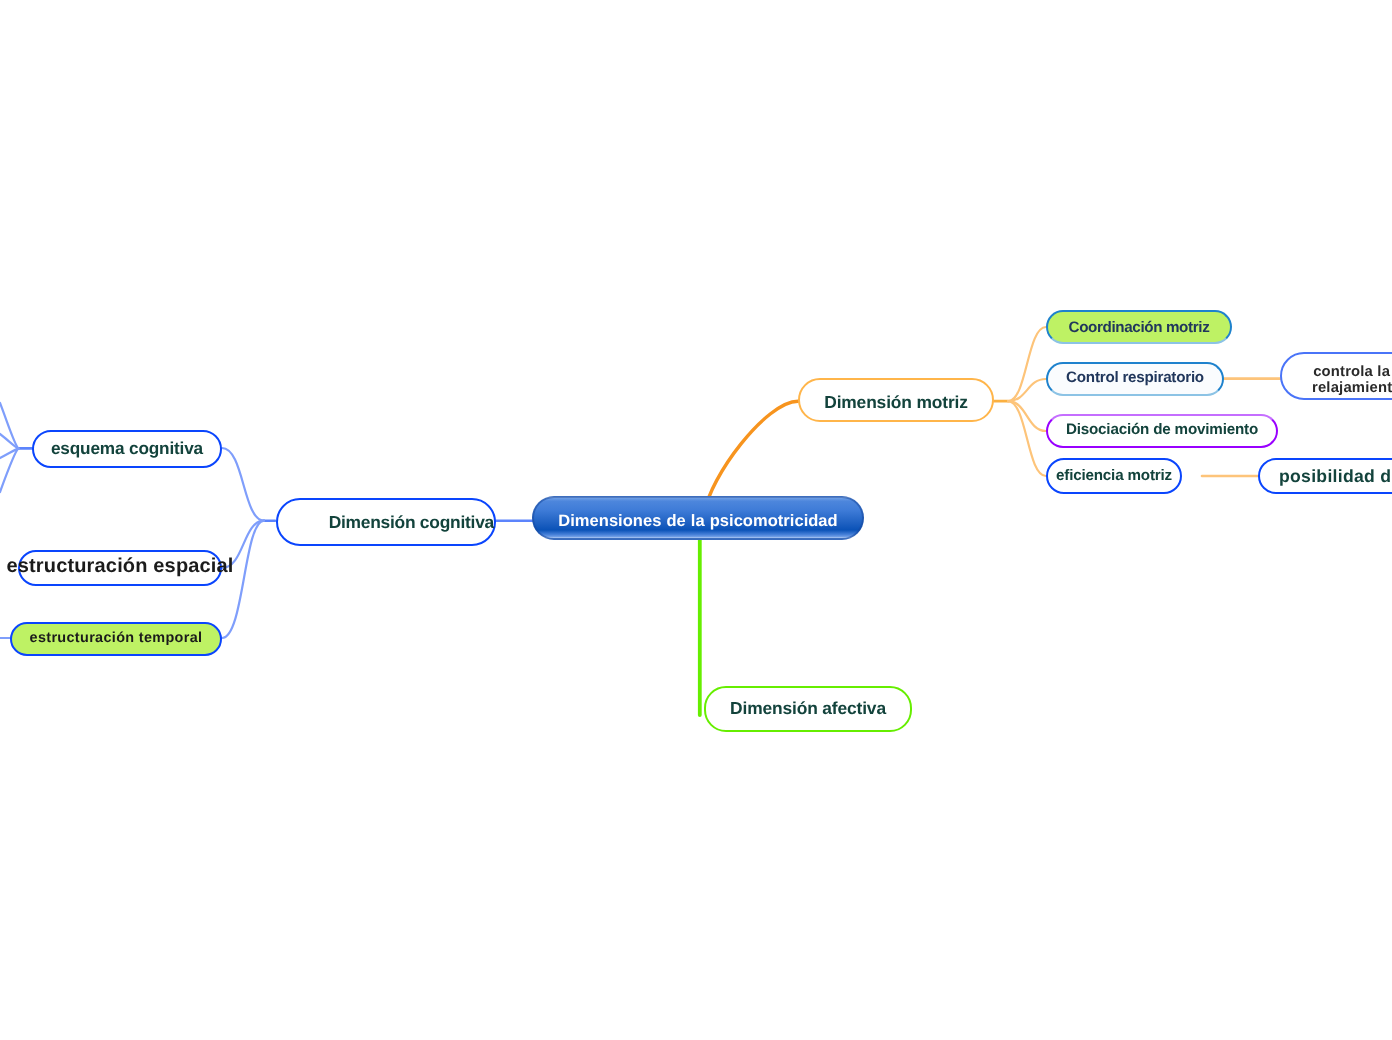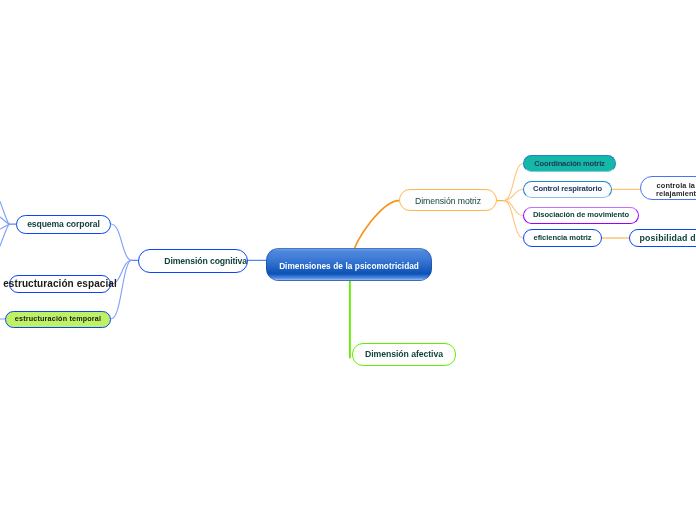--- a/index.html
+++ b/index.html
@@ -5,52 +5,52 @@
   html,body{margin:0;padding:0;}
   body{width:696px;height:520px;background:#ffffff;overflow:hidden;position:relative;
        font-family:"Liberation Sans",sans-serif;-webkit-font-smoothing:antialiased;}
   #map{position:absolute;left:0;top:0;width:696px;height:520px;}
   svg.edges{position:absolute;left:0;top:0;width:696px;height:520px;overflow:visible;}
   .node{position:absolute;-webkit-font-smoothing:antialiased;box-sizing:border-box;display:flex;align-items:center;
         justify-content:center;white-space:nowrap;text-align:center;}
   .node .lbl{display:block;line-height:1.15;}
 
   
-  .n-root{left:266px;top:248px;width:166px;height:33px;border-radius:12.5px;
+  .n-root{left:266px;top:248px;width:166px;height:22px;border-radius:12.5px;
       background:linear-gradient(to bottom,#6e9fe6 0%,#4d86dc 8%,#3f7cd8 30%,#1f61c2 62%,
                  #0a52b7 80%,#4a83da 92%,#7aa6e9 98%,#cfdef7 100%);
       border:1px solid rgba(23,72,158,.55);
       color:#ffffff;font-weight:bold;font-size:8.25px;
       letter-spacing:0.02px;word-spacing:0.2px;padding-top:3.5px;}
 
   
   .n-cog{left:138px;top:249px;width:110px;height:24px;border-radius:12px;background:#ffffff;
       border:1.7px solid #0a45fd;color:#13433c;font-weight:bold;font-size:8.7px;letter-spacing:-0.12px;justify-content:flex-end;}
   .n-mot{left:399px;top:189px;width:98px;height:22px;border-radius:11px;background:#ffffff;
-      border:1.7px solid #ffb54a;color:#13433c;font-weight:normal;font-size:8.7px;letter-spacing:-0.07px;
+      border:1.7px solid #ffb54a;color:#13433c;font-weight:bold;font-size:8.7px;letter-spacing:-0.07px;
       padding-top:2px;}
   .n-afe{left:352px;top:343px;width:104px;height:22.5px;border-radius:11px;background:#ffffff;
       border:1.7px solid #66ee00;color:#13433c;font-weight:bold;font-size:8.7px;letter-spacing:-0.07px;}
 
   
   .n-esq{left:16px;top:215px;width:95px;height:19px;border-radius:9.5px;background:#ffffff;
       border:1.7px solid #0a45fd;color:#13433c;font-weight:bold;font-size:8.6px;letter-spacing:-0.08px;}
   .n-esp{left:9px;top:275px;width:102px;height:18px;border-radius:9px;background:#ffffff;
       border:1.7px solid #0a45fd;color:#1b1b1b;font-weight:bold;font-size:10px;letter-spacing:0.08px;}
   .n-tem{left:5px;top:311px;width:106px;height:17px;border-radius:8.5px;background:#bef264;
       border:1.7px solid #0a45fd;color:#1b1b1b;font-weight:bold;font-size:7.2px;letter-spacing:0.18px;}
 
   
-  .n-coo{left:523px;top:155px;width:93px;height:17px;border-radius:8.5px;background:#14b8a6;
+  .n-coo{left:523px;top:155px;width:93px;height:17px;border-radius:8.5px;background:#bef264;
       border:1.5px solid #1e82cd;border-bottom-color:#8cc3e5;color:#21375c;font-weight:bold;font-size:7.6px;letter-spacing:-0.18px;padding-top:1px;}
   .n-res{left:523px;top:181px;width:89px;height:17px;border-radius:8.5px;background:#fafcfe;
       border:1.5px solid #1e82cd;border-bottom-color:#8cc3e5;color:#21375c;font-weight:bold;font-size:7.6px;letter-spacing:-0.12px;}
   .n-dis{left:523px;top:207px;width:116px;height:17px;border-radius:8.5px;background:#ffffff;
       border:1.5px solid #9900ff;border-top-color:#c56eff;color:#13433c;font-weight:bold;font-size:7.6px;letter-spacing:-0.09px;}
-  .n-efi{left:523px;top:229px;width:79px;height:18px;border-radius:9px;background:#ffffff;
+  .n-efi{left:523px;top:229px;width:68px;height:18px;border-radius:9px;background:#ffffff;
       border:1.5px solid #0a45fd;color:#13433c;font-weight:bold;font-size:7.6px;letter-spacing:-0.09px;}
 
   
   .n-ctr{left:640px;top:176.3px;width:124px;height:24.2px;border-radius:12.1px;background:#ffffff;
       border:1.8px solid #4a74f8;color:#2a2a2a;font-weight:bold;font-size:7.4px;
       letter-spacing:0.1px;line-height:8.6px;justify-content:flex-start;padding-left:15px;padding-top:4px;}
   .n-pos{left:628.5px;top:229.3px;width:120px;height:17.5px;border-radius:9.5px;background:#ffffff;
       border:1.8px solid #0a45fd;color:#13433c;font-weight:bold;font-size:8.8px;letter-spacing:0.15px;
       justify-content:flex-start;padding-left:10px;}
 </style>
@@ -98,21 +98,21 @@
 <div class="node n-cog">
   <span class="lbl">Dimensión cognitiva</span>
 </div>
 <div class="node n-mot">
   <span class="lbl">Dimensión motriz</span>
 </div>
 <div class="node n-afe">
   <span class="lbl">Dimensión afectiva</span>
 </div>
 <div class="node n-esq">
-  <span class="lbl">esquema corporal</span>
+  <span class="lbl">esquema cognitiva</span>
 </div>
 <div class="node n-esp">
   <span class="lbl">estructuración espacial</span>
 </div>
 <div class="node n-tem">
   <span class="lbl">estructuración temporal</span>
 </div>
 <div class="node n-coo">
   <span class="lbl">Coordinación motriz</span>
 </div>

